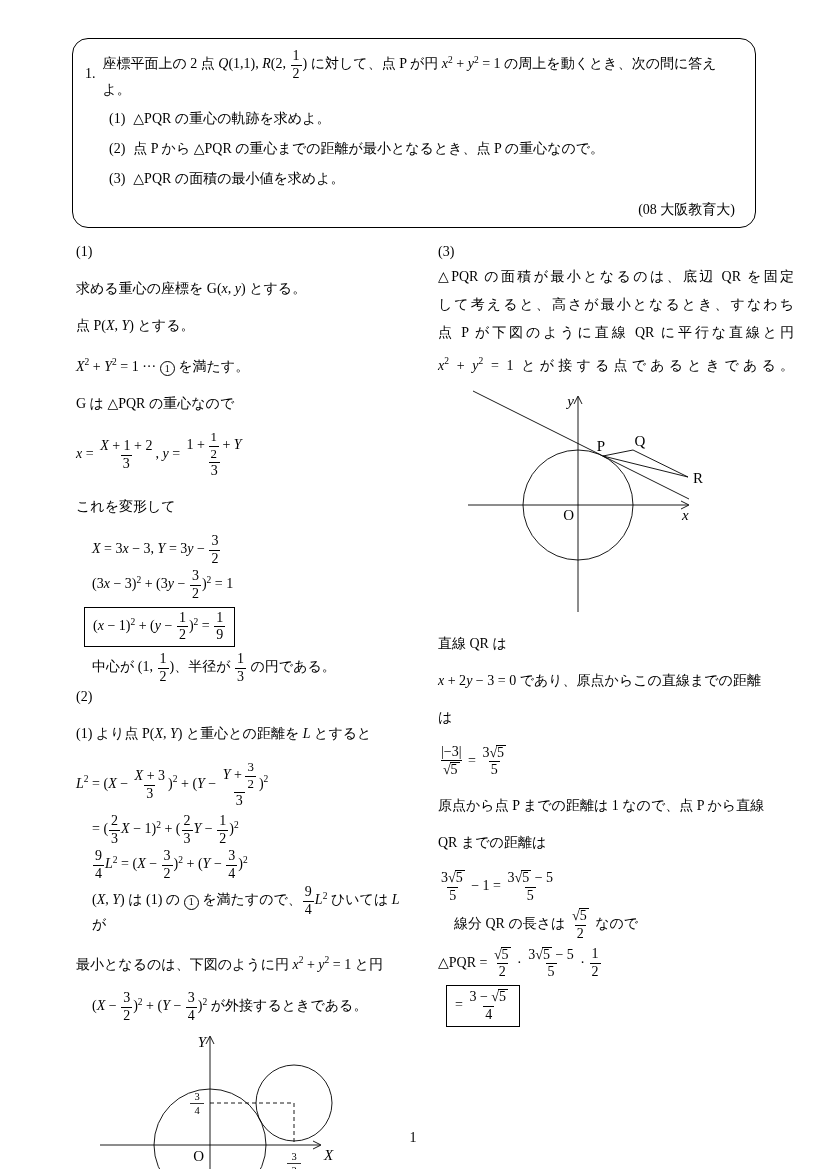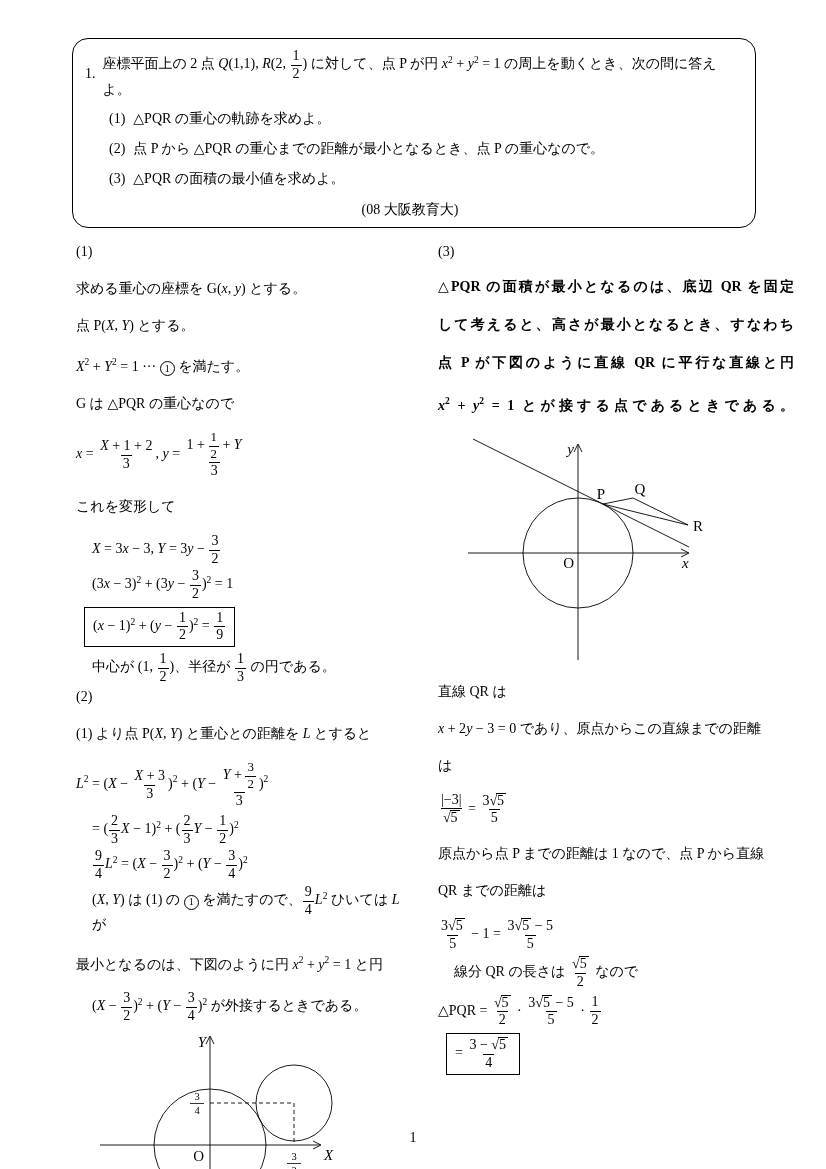--- a/index.html
+++ b/index.html
@@ -18,31 +18,31 @@
   .problem-box{
     position:absolute;left:72px;top:38px;width:684px;
     box-sizing:border-box;
     border:1.2px solid #000;border-radius:16px;
     padding:10px 16px 8px 12px;
   }
   .pstmt{display:flex;align-items:center;}
   .pnum{margin-right:7px;}
   .pitem{display:flex;margin:10px 0 0 24px;line-height:20px;}
   .pitem .ilabel{margin-right:8px;}
-  .psource{text-align:center;margin-top:12px;padding-right:4px;}
+  .psource{text-align:right;margin-top:12px;padding-right:4px;}
   
   .col{position:absolute;top:240px;}
   .col-left{left:76px;width:352px;}
   .col-right{left:438px;width:356px;}
   .sec-label{line-height:19px;margin:2px 0 3px 0;}
   .ind{margin-left:24px;}
   .t{line-height:19px;margin:18px 0;}
   .tf{margin:3px 16px;line-height:1.1;}
   .dm{margin:5px 0;line-height:1.1;}
-  .just{text-align:justify;text-align-last:justify;line-height:24px;margin:14px 0;font-weight:bold;}
+  .just{text-align:justify;text-align-last:justify;line-height:24px;margin:4px 0;}
   .boxwrap{margin:5px 8px;}
   .boxed{display:inline-block;border:1px solid #000;padding:3px 8px;line-height:1.1;}
   
   .mv{font-style:italic;}
   sup.msup{font-size:0.68em;}
   .frac{display:inline-flex;flex-direction:column;align-items:center;
         vertical-align:middle;text-align:center;margin:0 1px;line-height:1.05;}
   .frac .num{display:block;padding:0 2px 1px 2px;}
   .frac .den{display:block;border-top:1px solid #000;padding:1px 2px 0 2px;}
   .frac .frac{font-size:0.92em;margin:0;}

